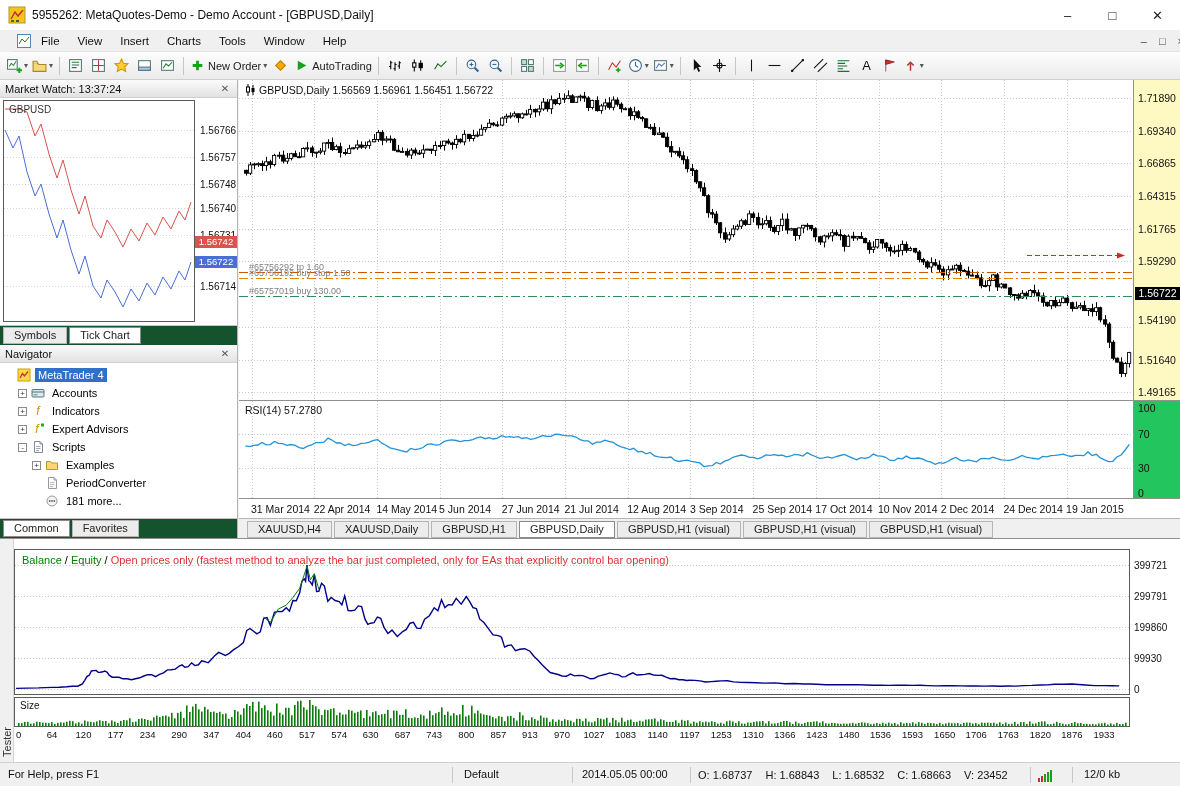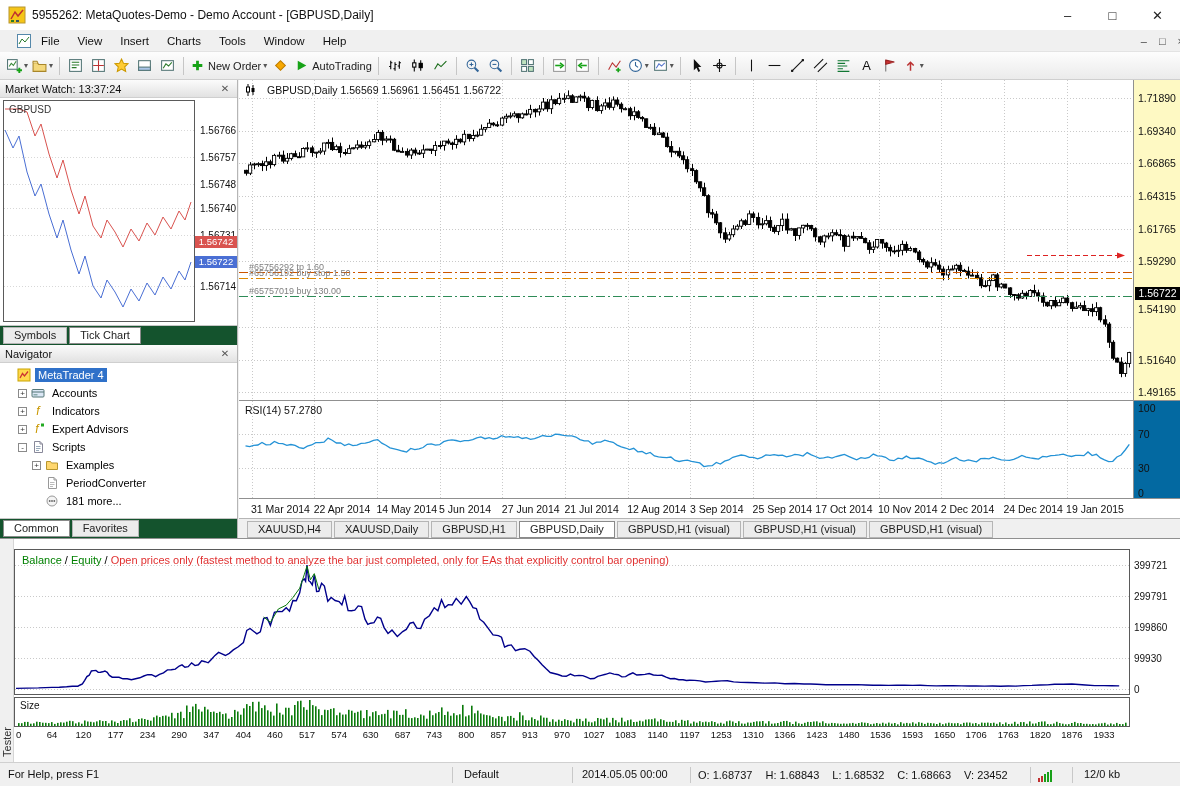--- a/index.html
+++ b/index.html
@@ -45,27 +45,27 @@
   .tree-row{height:18px;display:flex;align-items:center;font-size:11px;}
   .expander{width:9px;height:9px;flex:none;border:1px solid #8a8a8a;background:#fff;font-size:8px;line-height:7px;text-align:center;margin-right:4px;color:#333;}
   .expander.noexp{visibility:hidden;}
   .tree-icon{width:14px;height:14px;flex:none;margin-right:4px;}
   .tree-label{padding:1px 3px;white-space:nowrap;}
   .tree-label.selected{background:#2f71c9;color:#fff;}
 
   
   .chart-region{position:absolute;left:239px;top:80px;width:941px;height:458px;background:#fff;}
   #main-svg{position:absolute;left:0;top:0;}
-  .chart-header{position:absolute;left:6px;top:4px;font-size:10.5px;color:#111;display:flex;align-items:center;gap:12px;}
+  .chart-header{position:absolute;left:6px;top:4px;font-size:10.5px;color:#111;display:flex;align-items:center;gap:4px;}
   .scale-col{position:absolute;left:894px;top:0;width:47px;height:320px;border-left:1px solid #909090;background:#fef9c3;}
   .scale-label{position:absolute;left:4px;font-size:10.5px;color:#111;white-space:nowrap;}
   .price-badge{position:absolute;left:1px;width:45px;height:13px;background:#000;color:#fff;font-size:10.5px;line-height:13px;text-align:center;}
   .rsi{position:absolute;left:0;top:320px;width:941px;height:98px;border-top:1px solid #909090;background:#fff;}
   #rsi-svg{position:absolute;left:0;top:0;}
-  .rsi-scale{position:absolute;left:894px;top:0;width:47px;height:97px;border-left:1px solid #909090;background:#0369a1;}
+  .rsi-scale{position:absolute;left:894px;top:0;width:47px;height:97px;border-left:1px solid #909090;background:#22c55e;}
   .rsi-label{position:absolute;left:6px;top:3px;font-size:10.5px;color:#111;}
   .date-axis{position:absolute;left:0;top:418px;width:941px;height:20px;border-top:1px solid #909090;background:#fff;}
   .date-label{position:absolute;top:4px;font-size:10.5px;color:#111;white-space:nowrap;}
   .chart-tabs{position:absolute;left:0;top:438px;width:941px;height:20px;background:#f0f0f0;border-top:1px solid #b5b5b5;display:flex;align-items:flex-end;padding-left:8px;}
 
   
   .tester{position:absolute;left:0;top:538px;width:1180px;height:224px;background:#fff;border-top:1px solid #909090;}
   .tester-side{position:absolute;left:0;top:0;width:14px;height:224px;background:#f0f0f0;border-right:1px solid #d5d5d5;}
   .tester-side span{position:absolute;bottom:6px;left:1px;writing-mode:vertical-rl;transform:rotate(180deg);font-size:11px;color:#333;}
   #tester-svg{position:absolute;left:14px;top:10px;}
@@ -932,21 +932,21 @@
         </svg>
       <span>GBPUSD,Daily  1.56569 1.56961 1.56451 1.56722</span>
     </div>
     <div class="scale-col" id="main-scale">
         <div class="scale-label" style="top: 11.9863px;">1.71890</div>
         <div class="scale-label" style="top: 44.9826px;">1.69340</div>
         <div class="scale-label" style="top: 77.0085px;">1.66865</div>
         <div class="scale-label" style="top: 110.005px;">1.64315</div>
         <div class="scale-label" style="top: 143.001px;">1.61765</div>
         <div class="scale-label" style="top: 175.027px;">1.59290</div>
-        <div class="scale-label" style="top: 223px;">1.54190</div>
+        <div class="scale-label" style="top: 234px;">1.54190</div>
         <div class="scale-label" style="top: 274.016px;">1.51640</div>
         <div class="scale-label" style="top: 306.042px;">1.49165</div>
         <div class="price-badge" style="top: 207.256px; background: rgb(0, 0, 0);">1.56722</div>
       </div>
     <div class="rsi">
       <svg id="rsi-svg" width="894" height="97">
           <rect x="0" y="0" width="894" height="97" fill="#fff"></rect>
           <g stroke="#c9c9c9" stroke-dasharray="1,2" shape-rendering="crispEdges">
             <line x1="13.5" y1="0" x2="13.5" y2="97"></line>
             <line x1="75.5" y1="0" x2="75.5" y2="97"></line>

